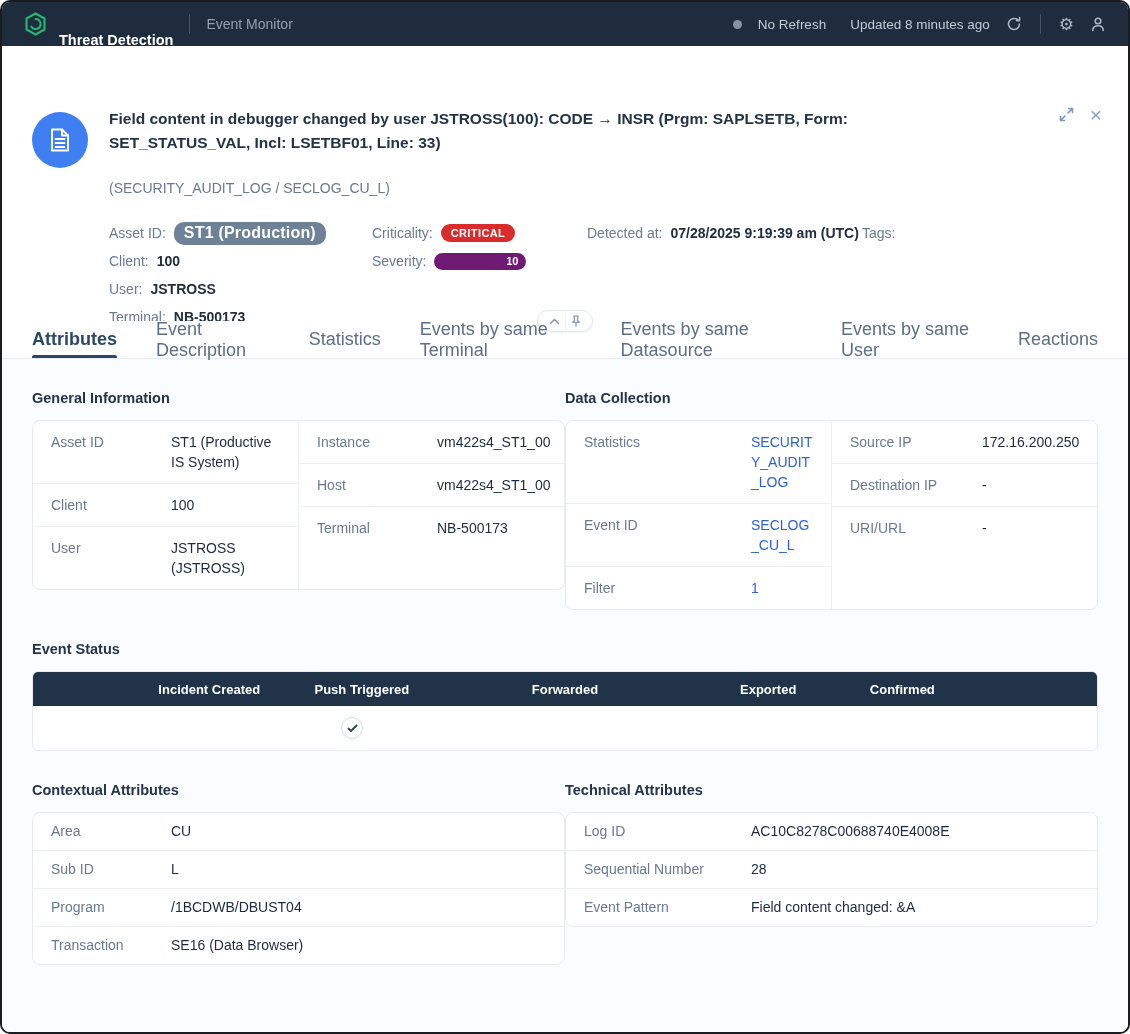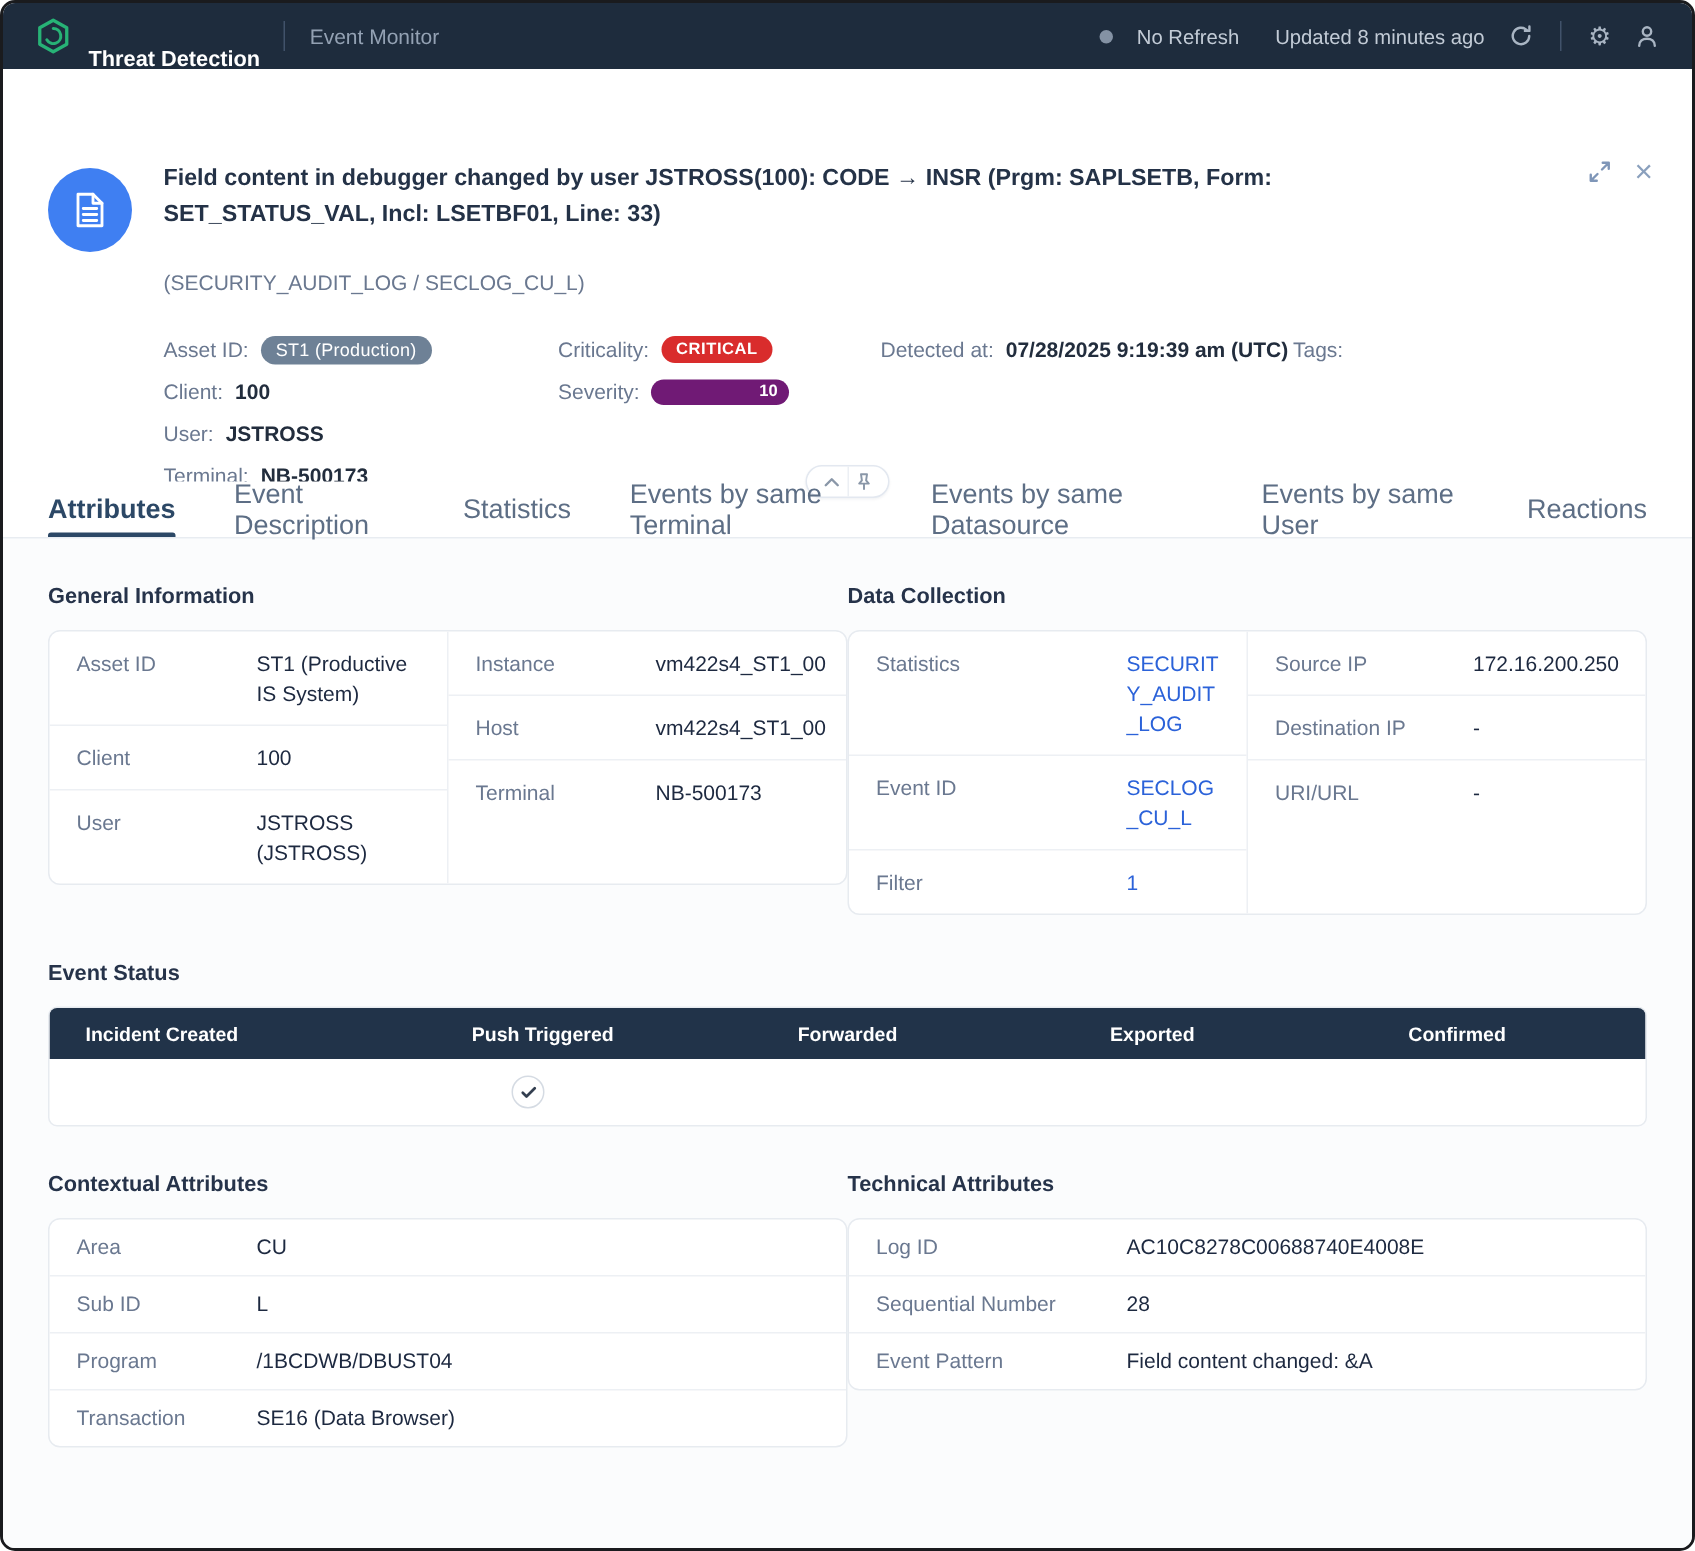--- a/index.html
+++ b/index.html
@@ -37,21 +37,21 @@
   }
   .header-subtitle { position: absolute; left: 107px; top: 134px; font-size: 14px; color: #6a7890; }
   .header-actions { position: absolute; right: 26px; top: 58px; display: flex; align-items: center; gap: 16px; }
   .close-glyph { font-size: 21px; color: #8aa0bd; line-height: 1; }
   .meta-col { position: absolute; top: 177px; }
   .meta-col.c1 { left: 107px; } .meta-col.c2 { left: 370px; } .meta-col.c3 { left: 585px; } .meta-col.c4 { left: 860px; }
   .meta-row { display: flex; align-items: center; gap: 8px; height: 20px; margin-bottom: 8px; font-size: 14px; }
   .meta-label { color: #6a7890; }
   .meta-value { color: #222d3d; font-weight: 700; }
   .badge-slate {
-    background: #6e8196; color: #fff; font-size: 12px; font-weight: 400;
+    background: #6e8196; color: #fff; font-size: 16px; font-weight: 700;
     padding: 2px 10px 3px; border-radius: 10px; letter-spacing: .2px;
   }
   .badge-critical {
     background: #d92c2c; color: #fff; font-size: 11px; font-weight: 700;
     padding: 3px 10px; border-radius: 10px; letter-spacing: .4px;
   }
   .severity-pill {
     width: 92px; height: 17px; background: #701a75; border-radius: 9px;
     display: flex; align-items: center; justify-content: flex-end; padding-right: 8px;
     color: #fff; font-size: 11px; font-weight: 700;
@@ -89,22 +89,22 @@
   .kv-label { flex: 0 0 120px; color: #6a7890; }
   .kv-label.w167 { flex-basis: 167px; }
   .kv-label.w132 { flex-basis: 132px; }
   .kv-value { color: #1d2940; min-width: 0; }
   .kv-value.link { color: #2b62d9; cursor: pointer; word-break: break-all; }
   .slim .kv-row { padding: 9px 18px; line-height: 19px; }
   
   .status-table { background: #fff; border: 1px solid #e7ebf0; border-radius: 6px; overflow: hidden; }
   .status-head { display: flex; background: #213349; height: 34px; align-items: center; }
   .status-head .cell { flex: 1 1 0; color: #fff; font-size: 13px; font-weight: 700; text-align: center; }
-  .status-head .cell:first-child { text-align: left; padding-left: 24px; }
-  .status-head .cell:last-child { text-align: center; padding-right: 24px; }
+  .status-head .cell:first-child { text-align: right; padding-left: 24px; }
+  .status-head .cell:last-child { text-align: left; padding-right: 24px; }
   .status-body { display: flex; height: 44px; align-items: center; }
   .status-body .cell { flex: 1 1 0; display: flex; justify-content: center; align-items: center; }
   .check-circle {
     width: 22px; height: 22px; border-radius: 50%; border: 1px solid #d5dbe3;
     display: flex; align-items: center; justify-content: center;
   }
 </style>
 </head>
 <body>
 

